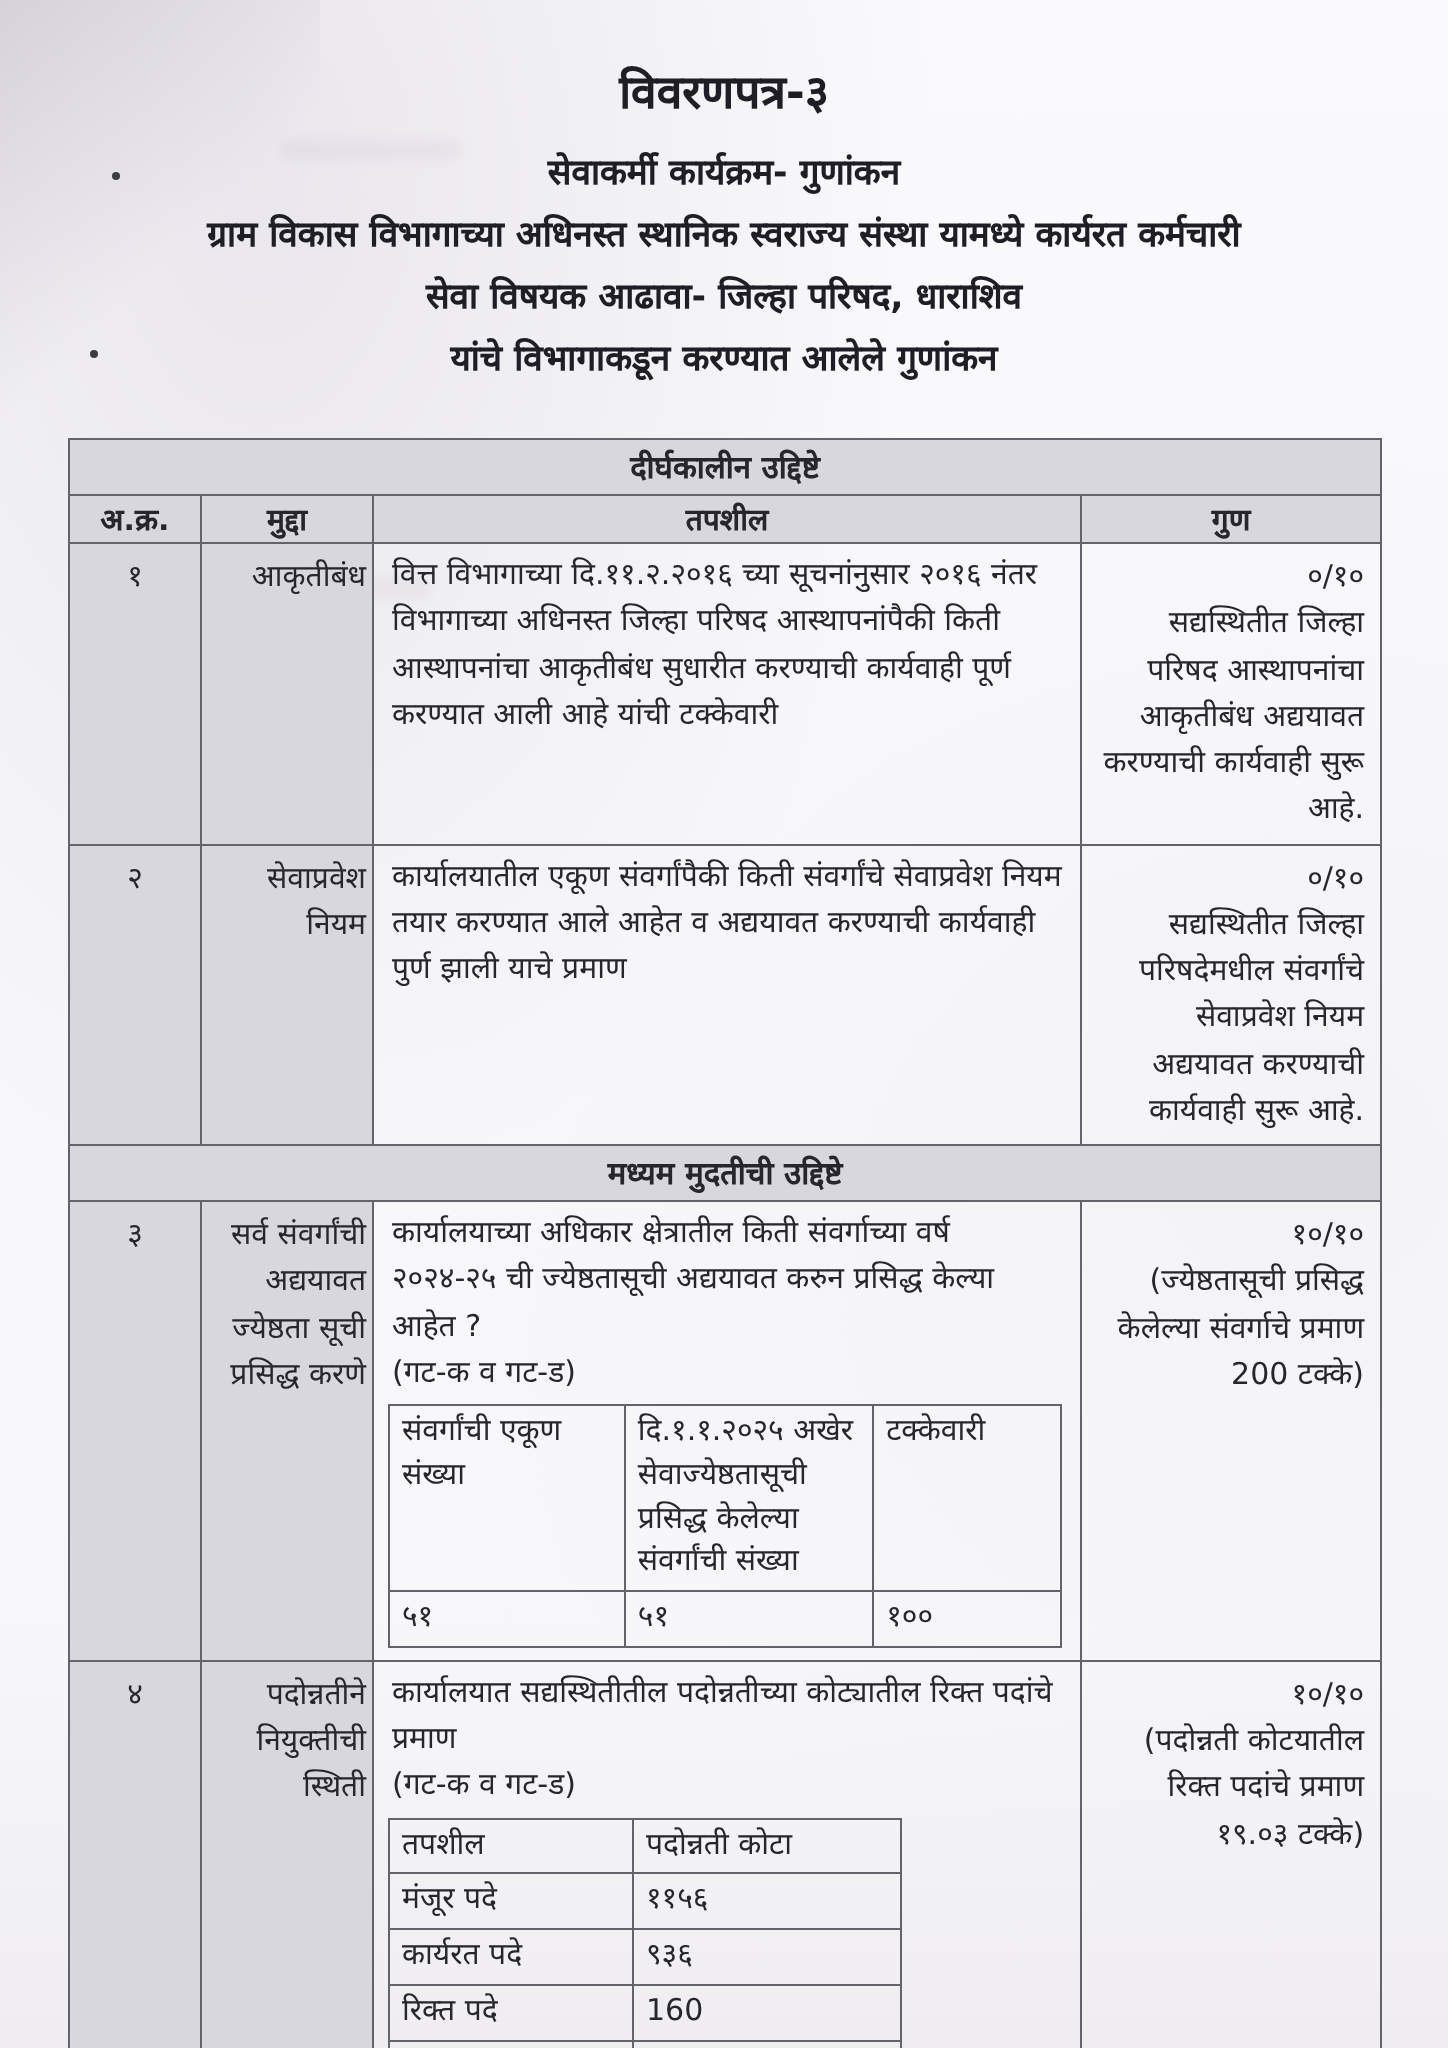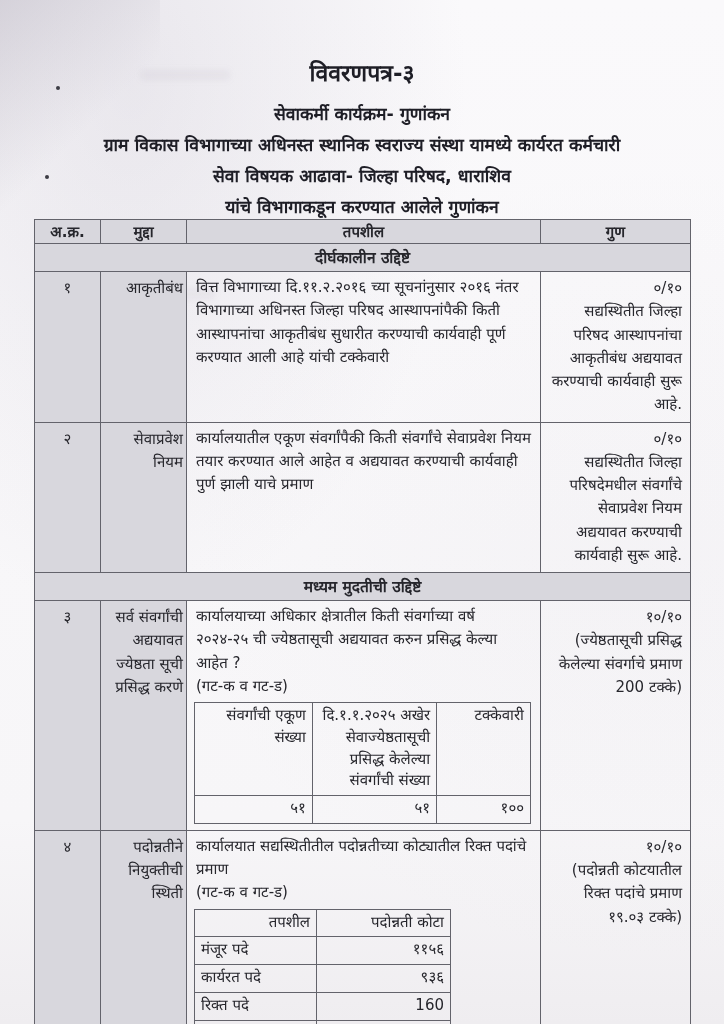--- a/index.html
+++ b/index.html
@@ -29,21 +29,21 @@
   .dot2 { left: 45px; top: 175px; }
   .bleed {
     position: absolute; background: rgba(125,118,145,0.07);
     filter: blur(3px); border-radius: 4px; pointer-events: none;
   }
   .bleed1 { left: 120px; top: 228px; width: 170px; height: 14px; }
   .bleed2 { left: 95px; top: 288px; width: 120px; height: 12px; }
   .bleed3 { left: 140px; top: 70px; width: 90px; height: 10px; }
 
   
-  .head-block { position: absolute; left: 0; top: 56px; width: 724px; text-align: center; color: #1e1e26; }
+  .head-block { position: absolute; left: 0; top: 29px; width: 724px; text-align: center; color: #1e1e26; }
   .doc-title { font-size: 23px; font-weight: bold; margin-bottom: 16px; }
   .doc-sub { font-size: 17.5px; font-weight: bold; margin-bottom: 9px; line-height: 1.25; }
 
   
   .main-table-wrap { position: absolute; left: 34px; top: 219px; width: 656px; }
   table.main {
     border-collapse: collapse; table-layout: fixed; width: 656px;
     font-size: 15px; color: #26262c;
   }
   table.main td { border: 1px solid #63636b; vertical-align: top; }
@@ -63,21 +63,21 @@
   .score-line { display: block; }
   .score-note { display: block; }
   .details-note { display: block; }
 
   
   table.inner {
     border-collapse: collapse; table-layout: fixed;
     margin: 4px 0 0 -2px; font-size: 15px;
   }
   table.inner td { border: 1px solid #63636b; padding: 2px 6px 3px; line-height: 1.45; }
-  table.inner td.c { text-align: right; }
+  table.inner td.c { text-align: left; }
   .inner3 .ic1 { width: 122px; }
   .inner3 .ic2 { width: 126px; }
   .inner3 .ic3 { width: 96px; }
   .inner4 .jc1 { width: 122px; }
   .inner4 .jc2 { width: 134px; }
 
   .row1-h { height: 133px; }
   .row2-h { height: 145px; }
   .row3-h { height: 178px; }
   .row4-h { height: 195px; }
@@ -106,28 +106,28 @@
     <table class="main">
       <colgroup>
         <col class="col-sr">
           <col class="col-topic">
           <col class="col-details">
           <col class="col-marks">
       </colgroup>
 
       <tbody>
           <tr>
+        <td colspan="4" class="section-head">दीर्घकालीन उद्दिष्टे</td>
+      </tr>
+
+      <tr>
         <td class="col-head">अ.क्र.</td>
         <td class="col-head">मुद्दा</td>
         <td class="col-head">तपशील</td>
         <td class="col-head">गुण</td>
-      </tr>
-
-      <tr>
-        <td colspan="4" class="section-head">दीर्घकालीन उद्दिष्टे</td>
       </tr>
 
       <tr class="row1-h">
         <td class="sr-cell">१</td>
         <td class="topic-cell">आकृतीबंध</td>
         <td class="details-cell">वित्त विभागाच्या दि.११.२.२०१६ च्या सूचनांनुसार २०१६ नंतर विभागाच्या अधिनस्त जिल्हा परिषद आस्थापनांपैकी किती आस्थापनांचा आकृतीबंध सुधारीत करण्याची कार्यवाही पूर्ण करण्यात आली आहे यांची टक्केवारी</td>
         <td class="marks-cell">
           <span class="score-line">०/१०</span>
           <span class="score-note">सद्यस्थितीत जिल्हा परिषद आस्थापनांचा आकृतीबंध अद्ययावत करण्याची कार्यवाही सुरू आहे.</span>
         </td>

